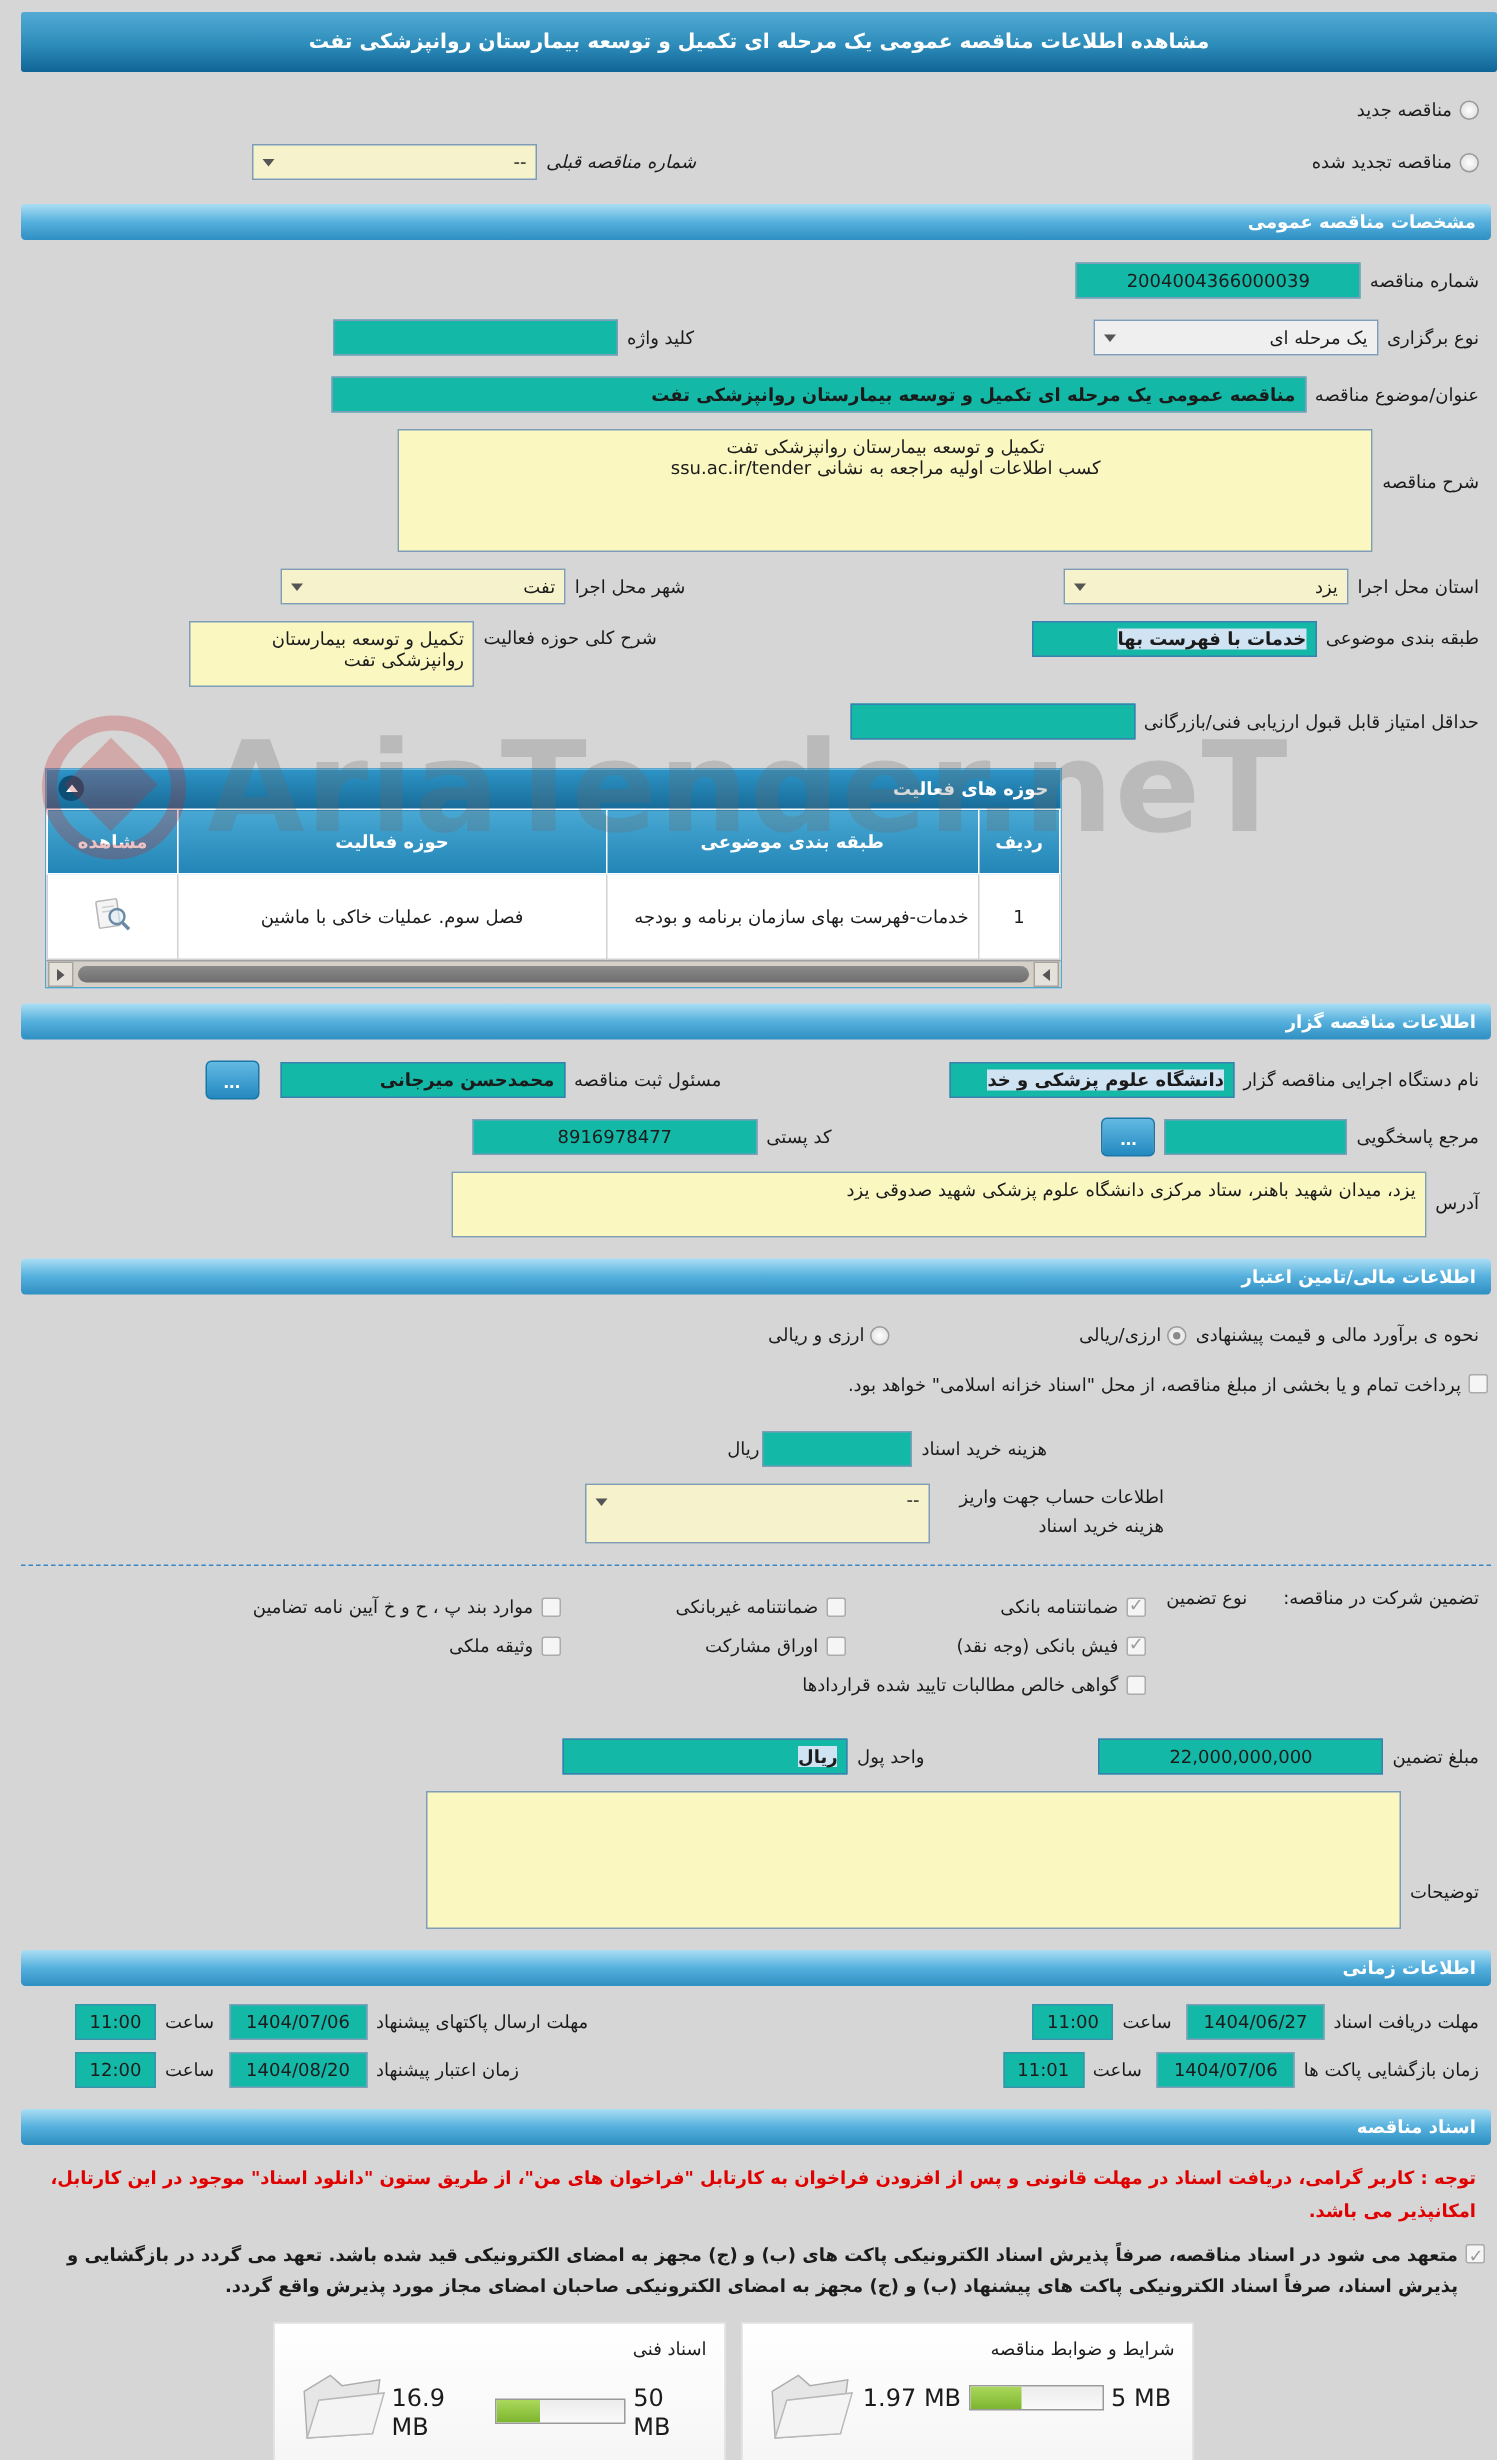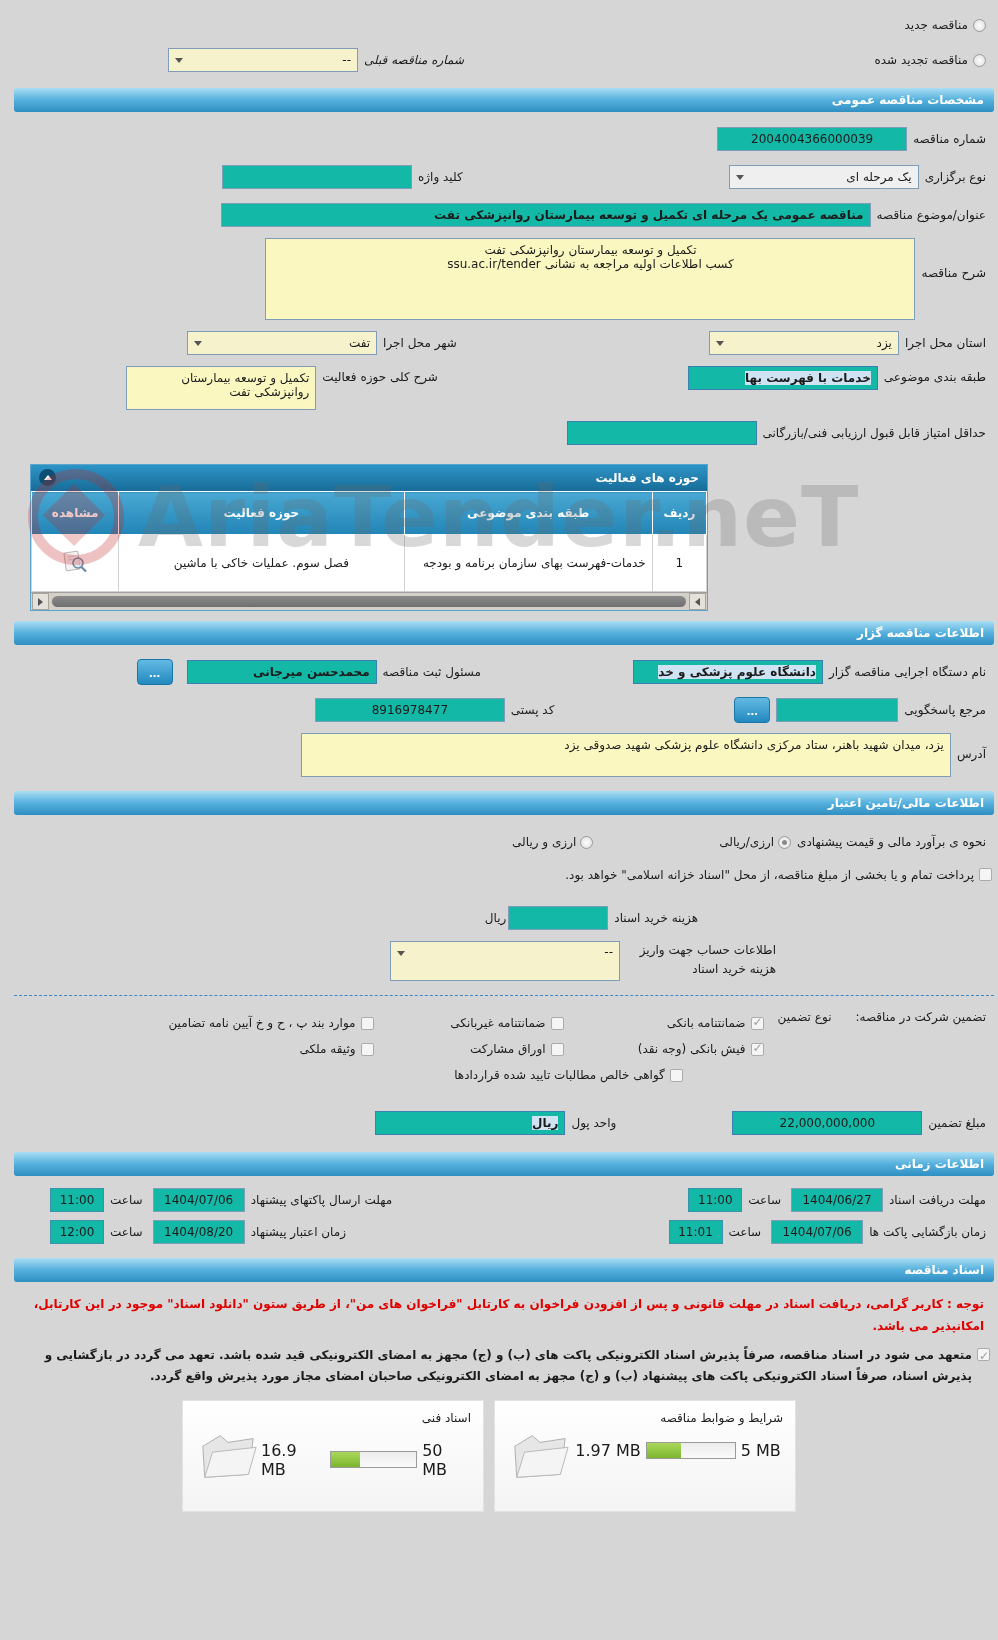--- a/index.html
+++ b/index.html
@@ -47,21 +47,21 @@
   .tri-r{width:0;height:0;border-top:4px solid transparent;border-bottom:4px solid transparent;border-right:5px solid #555;}
   .thumb{flex:1;height:11px;background:linear-gradient(#8a8a8a,#6f6f6f);border-radius:7px;margin:0 3px;}
 
   .dots-btn{width:36px;height:26px;border-radius:4px;background:linear-gradient(#63b9e3,#2389c0);border:1px solid #1b76a8;color:#fff;display:flex;align-items:center;justify-content:center;font-weight:bold;margin-right:6px;flex:none;}
 
   .dashed{border-top:1px dashed #3a87c8;margin:10px 0;}
 
   
   .g-grid{display:grid;grid-template-columns:200px 190px 310px;grid-auto-rows:26px;align-items:center;}
   .g-item{display:flex;align-items:center;}
-  .g-span2{grid-column:1 / span 2;justify-content:center;}
+  .g-span2{grid-column:1 / span 2;}
 
   
   .trow{display:flex;align-items:center;justify-content:space-between;padding:4px 8px 4px 36px;}
   .tpair{display:flex;align-items:center;}
   .fld.date{width:92px;justify-content:center;}
   .fld.time{width:54px;justify-content:center;border-color:#3a93ad;}
 
   
   .rednote{color:#e00000;font-weight:bold;text-align:right;padding:4px 10px;line-height:1.8;}
   .pledge{display:flex;align-items:flex-start;padding:4px 8px;font-weight:bold;line-height:1.7;}
@@ -83,20 +83,23 @@
 </head>
 <body>
 
 <div class="page">
 
   <div class="watermark">
     <span class="wm-logo"></span>
     <span class="wm-text">AriaTender.neT</span>
   </div>
 
+  <div class="titlebar">
+    <span>مشاهده اطلاعات مناقصه عمومی یک مرحله ای تکمیل و توسعه بیمارستان روانپزشکی تفت</span>
+  </div>
 
   <div class="inner">
 
     <div class="row" style="padding-top:12px;min-height:26px;">
       <span class="radio"></span>
       <span class="lbl" style="margin-right:5px;">مناقصه جدید</span>
     </div>
     <div class="row" style="min-height:28px;">
       <span class="radio"></span>
       <span class="lbl" style="margin-right:5px;width:118px;">مناقصه تجدید شده</span>
@@ -321,20 +324,24 @@
       <span class="lbl">مبلغ تضمین</span>
       <div class="fld w190" style="border-color:#3c7fb1;">
         <span class="ltr center">22,000,000,000</span>
       </div>
       <span class="lbl" style="margin-right:116px;">واحد پول</span>
       <div class="fld w190" style="border-color:#3c7fb1;">
         <span class="bold hl">ریال</span>
       </div>
     </div>
 
+    <div class="row" style="align-items:flex-start;">
+      <span class="lbl" style="margin-top:60px;">توضیحات</span>
+      <div class="area w650" style="height:92px;"></div>
+    </div>
 
     <div class="secbar">
       <span>اطلاعات زمانی</span>
     </div>
 
     <div class="trow">
       <div class="tpair">
         <span class="lbl">مهلت دریافت اسناد</span>
         <div class="fld date">
             <span class="ltr">1404/06/27</span>

